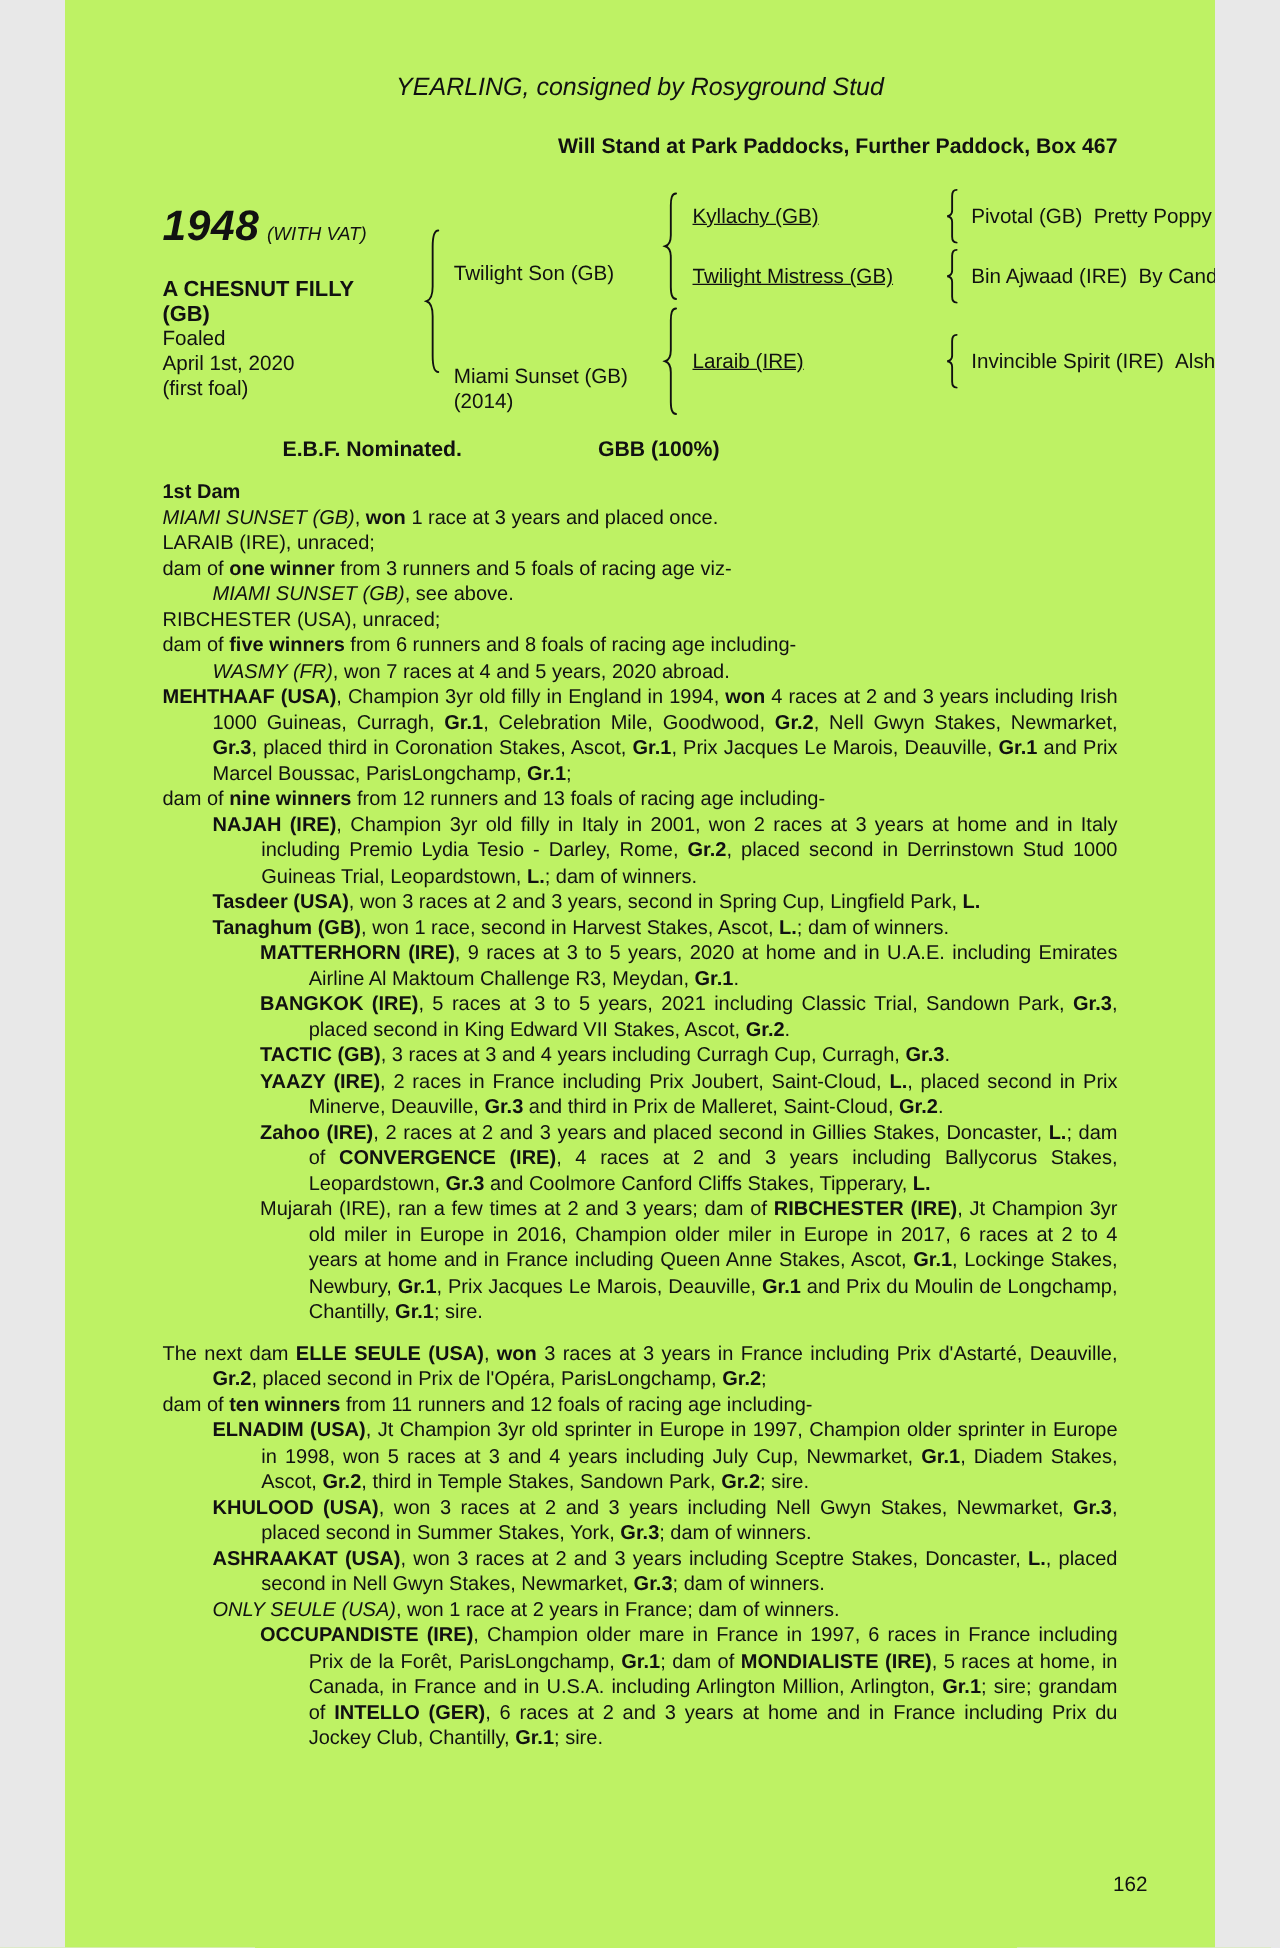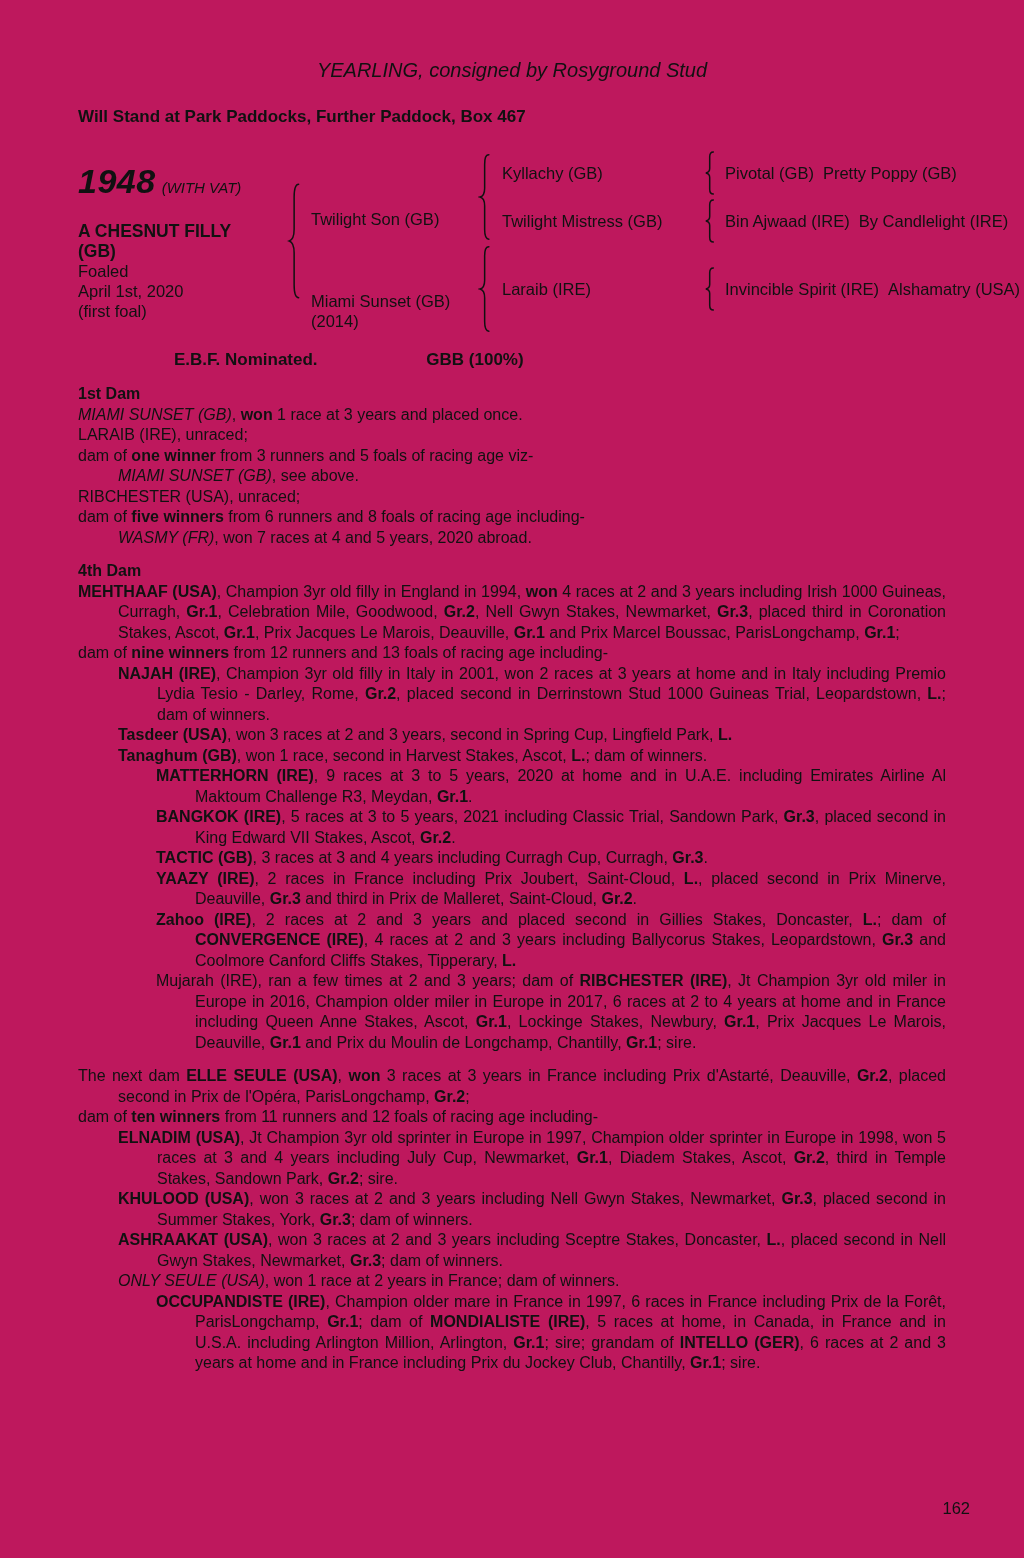--- a/index.html
+++ b/index.html
@@ -1,46 +1,46 @@
 <!DOCTYPE html>
 <html><head>
 <meta charset="utf-8">
 <style>
   html,body{margin:0;padding:0;background:#e8e8e8;}
   .page{
-    width:1024px;height:1558px;position:relative;margin:0 auto;
-    background:#be185d;color:#111111;
+    width:920px;height:1558px;position:relative;margin:0 auto;
+    background:#bef264;color:#111111;
     font-family:"Liberation Sans","DejaVu Sans",sans-serif;
     box-sizing:border-box;padding:58px 78px 0 78px;overflow:hidden;
   }
   .title{
     text-align:center;font-style:italic;font-size:20px;line-height:24px;
     margin:0 0 24px 0;font-weight:400;
   }
-  .stand{font-weight:bold;font-size:17px;line-height:21px;margin:0 0 22px 0;}
+  .stand{font-weight:bold;font-size:17px;line-height:21px;margin:0 0 22px 0;text-align:right;}
 
   
   .lot-section{display:flex;align-items:center;}
   .lot-info{width:209px;flex:0 0 auto;}
   .lot-number-row{margin-bottom:20px;white-space:nowrap;font-style:italic;}
   .lot-number{font-size:34px;font-weight:bold;letter-spacing:0.5px;}
   .vat{font-size:15px;margin-left:6px;}
   .desc{font-weight:bold;font-size:17.5px;line-height:20px;}
   .foal-line{font-size:16.5px;line-height:20px;}
   .ped-tree{display:flex;align-items:center;flex:1 1 auto;}
   .brace{flex:0 0 auto;display:block;}
   .brace-lg{width:15px;height:118px;}
   .brace-md{width:14px;height:88px;}
   .brace-sm{width:12px;height:44px;}
   .gen1-col{display:flex;flex-direction:column;}
   .gen1-group{display:flex;align-items:center;}
   .gen1-name{width:176px;flex:0 0 auto;font-size:16.5px;line-height:20px;padding-left:9px;box-sizing:border-box;margin-top:44px;}
   .gen2-col{display:flex;flex-direction:column;}
   .gen2-group{display:flex;align-items:center;margin:2px 0;}
-  .gen2-name{width:212px;flex:0 0 auto;font-size:16.5px;line-height:20px;padding-left:10px;box-sizing:border-box;}
+  .gen2-name{width:212px;flex:0 0 auto;font-size:16.5px;line-height:20px;padding-left:10px;box-sizing:border-box;text-decoration:underline;}
   .gen3-col{display:flex;flex-direction:row;}
   .gen3-name{font-size:16.5px;line-height:22px;padding-left:9px;white-space:nowrap;}
 
   .noms{font-weight:bold;font-size:17px;line-height:21px;margin:16px 0 0 0;white-space:nowrap;}
   .noms .ebf{margin-left:96px;}
   .noms .gbb{margin-left:104px;}
 
   
   .bodytext{margin-top:14px;font-size:16px;line-height:20.5px;}
   .dam-header{font-weight:bold;margin:0;}
@@ -150,21 +150,20 @@
 
   <div class="bodytext">
       <p class="dam-header space"><span>1st Dam</span></p>
       <p class="para lvl0"><span class="i">MIAMI SUNSET (GB)</span><span>, </span><span class="b">won</span><span> 1 race at 3 years and placed once.</span></p>
       <p class="para lvl0"><span>LARAIB (IRE), unraced;</span></p>
       <p class="para lvl0"><span>dam of </span><span class="b">one winner</span><span> from 3 runners and 5 foals of racing age viz-</span></p>
       <p class="para lvl1"><span class="i">MIAMI SUNSET (GB)</span><span>, see above.</span></p>
       <p class="para lvl0"><span>RIBCHESTER (USA), unraced;</span></p>
       <p class="para lvl0"><span>dam of </span><span class="b">five winners</span><span> from 6 runners and 8 foals of racing age including-</span></p>
       <p class="para lvl1"><span class="i">WASMY (FR)</span><span>, won 7 races at 4 and 5 years, 2020 abroad.</span></p>
-      <p class="dam-header space"><span>4th Dam</span></p>
       <p class="para lvl0"><span class="b">MEHTHAAF (USA)</span><span>, Champion 3yr old filly in England in 1994, </span><span class="b">won</span><span> 4 races at 2 and 3 years including Irish 1000 Guineas, Curragh, </span><span class="b">Gr.1</span><span>, Celebration Mile, Goodwood, </span><span class="b">Gr.2</span><span>, Nell Gwyn Stakes, Newmarket, </span><span class="b">Gr.3</span><span>, placed third in Coronation Stakes, Ascot, </span><span class="b">Gr.1</span><span>, Prix Jacques Le Marois, Deauville, </span><span class="b">Gr.1</span><span> and Prix Marcel Boussac, ParisLongchamp, </span><span class="b">Gr.1</span><span>;</span></p>
       <p class="para lvl0"><span>dam of </span><span class="b">nine winners</span><span> from 12 runners and 13 foals of racing age including-</span></p>
       <p class="para lvl1"><span class="b">NAJAH (IRE)</span><span>, Champion 3yr old filly in Italy in 2001, won 2 races at 3 years at home and in Italy including Premio Lydia Tesio - Darley, Rome, </span><span class="b">Gr.2</span><span>, placed second in Derrinstown Stud 1000 Guineas Trial, Leopardstown, </span><span class="b">L.</span><span>; dam of winners.</span></p>
       <p class="para lvl1"><span class="b">Tasdeer (USA)</span><span>, won 3 races at 2 and 3 years, second in Spring Cup, Lingfield Park, </span><span class="b">L.</span></p>
       <p class="para lvl1"><span class="b">Tanaghum (GB)</span><span>, won 1 race, second in Harvest Stakes, Ascot, </span><span class="b">L.</span><span>; dam of winners.</span></p>
       <p class="para lvl2"><span class="b">MATTERHORN (IRE)</span><span>, 9 races at 3 to 5 years, 2020 at home and in U.A.E. including Emirates Airline Al Maktoum Challenge R3, Meydan, </span><span class="b">Gr.1</span><span>.</span></p>
       <p class="para lvl2"><span class="b">BANGKOK (IRE)</span><span>, 5 races at 3 to 5 years, 2021 including Classic Trial, Sandown Park, </span><span class="b">Gr.3</span><span>, placed second in King Edward VII Stakes, Ascot, </span><span class="b">Gr.2</span><span>.</span></p>
       <p class="para lvl2"><span class="b">TACTIC (GB)</span><span>, 3 races at 3 and 4 years including Curragh Cup, Curragh, </span><span class="b">Gr.3</span><span>.</span></p>
       <p class="para lvl2"><span class="b">YAAZY (IRE)</span><span>, 2 races in France including Prix Joubert, Saint-Cloud, </span><span class="b">L.</span><span>, placed second in Prix Minerve, Deauville, </span><span class="b">Gr.3</span><span> and third in Prix de Malleret, Saint-Cloud, </span><span class="b">Gr.2</span><span>.</span></p>
       <p class="para lvl2"><span class="b">Zahoo (IRE)</span><span>, 2 races at 2 and 3 years and placed second in Gillies Stakes, Doncaster, </span><span class="b">L.</span><span>; dam of </span><span class="b">CONVERGENCE (IRE)</span><span>, 4 races at 2 and 3 years including Ballycorus Stakes, Leopardstown, </span><span class="b">Gr.3</span><span> and Coolmore Canford Cliffs Stakes, Tipperary, </span><span class="b">L.</span></p>

